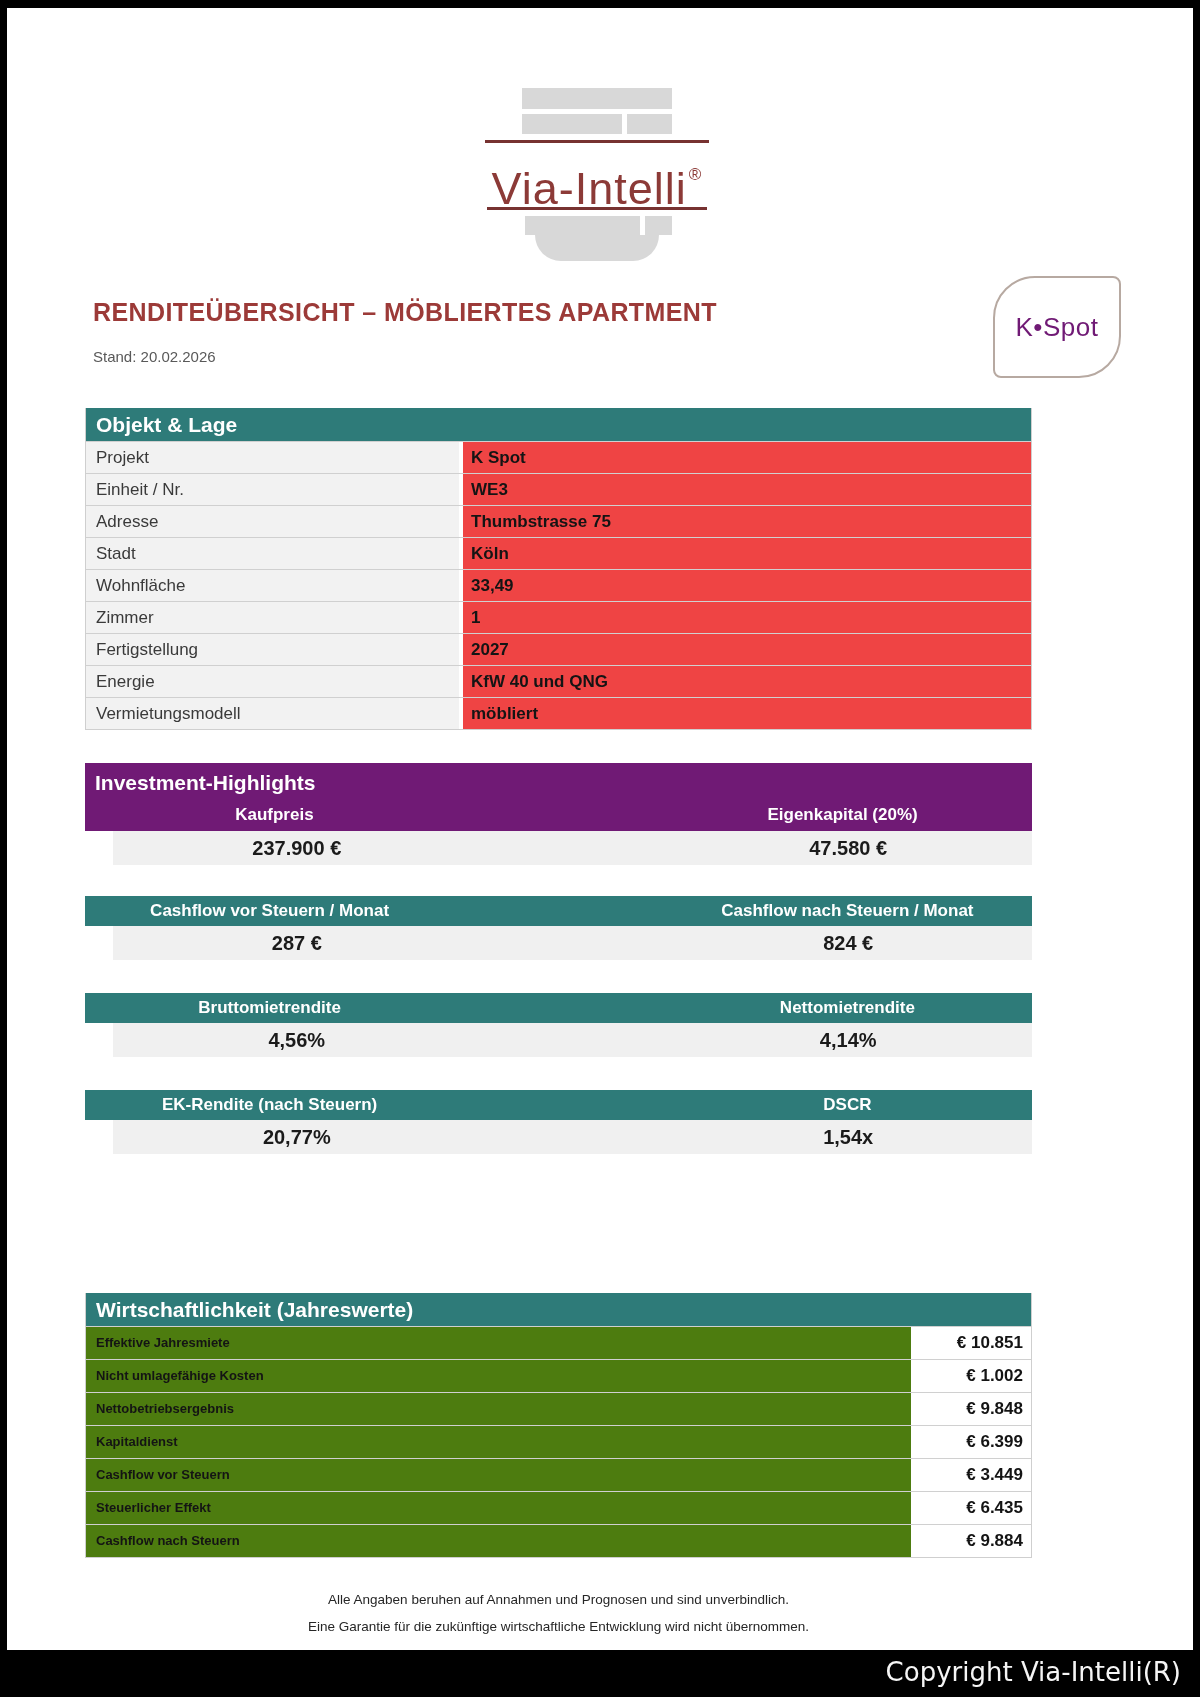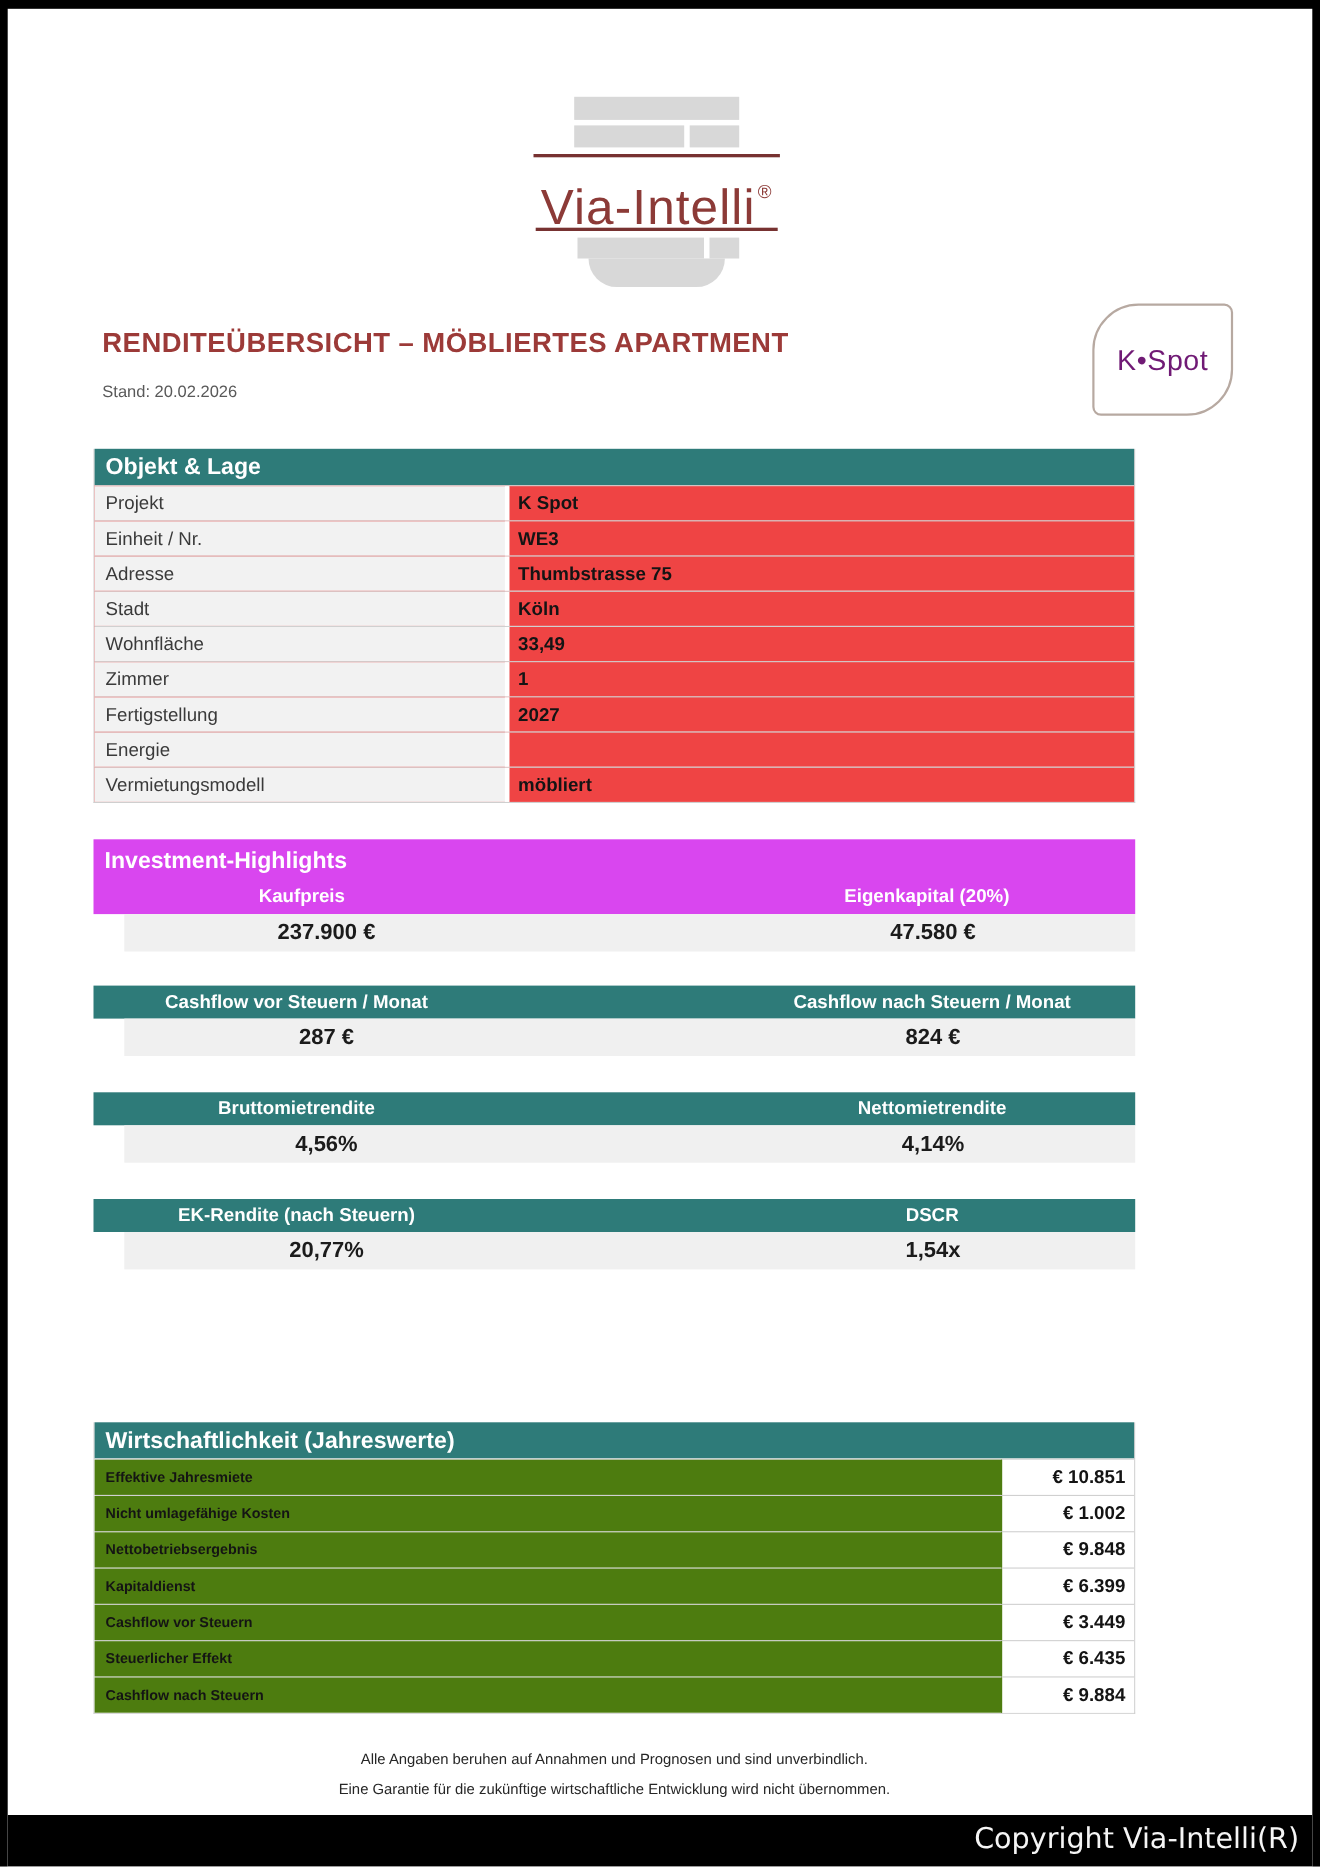--- a/index.html
+++ b/index.html
@@ -60,21 +60,21 @@
   .orow { display: flex; height: 32px; border-top: 1px solid #d0d0d0; background: #ef4444; }
   .orow:first-of-type { border-top: none; }
   .olabel {
     width: 377px; background: #f2f2f2; border-right: 4px solid #ffffff;
     font-size: 17px; color: #3a3a3a; padding-left: 10px; line-height: 31px;
   }
   .ovalue { flex: 1; font-size: 17px; font-weight: 700; color: #141414; padding-left: 8px; line-height: 31px; }
 
   
   #highlights { top: 755px; }
-  .hl-teal { background: #d946ef; color: #fff; padding-top: 2px; }
+  .hl-teal { background: #701a75; color: #fff; padding-top: 2px; }
   .hl-title { font-weight: 700; font-size: 21px; line-height: 36px; padding-left: 10px; }
   .pair-row { display: flex; }
   .pair-row .cell { width: 40%; text-align: center; }
   .pair-row .spacer { width: 20%; }
   .lbl-row .cell { color: #fff; font-weight: 700; font-size: 17px; line-height: 28px; }
   .hl-teal .lbl-row { padding-bottom: 2px; }
   .val-row { background: #f0f0f0; margin-left: 28px; }
   .val-row .cell { font-weight: 700; font-size: 20px; color: #1b1b1b; line-height: 34px; }
   .band .lbl-row { background: #2e7b79; gap: 12px; }
   .band .lbl-row .cell { line-height: 30px; }
@@ -145,20 +145,21 @@
     <div class="orow">
       <div class="olabel">Zimmer</div>
       <div class="ovalue">1</div>
     </div>
     <div class="orow">
       <div class="olabel">Fertigstellung</div>
       <div class="ovalue">2027</div>
     </div>
     <div class="orow">
       <div class="olabel">Energie</div>
+      <div class="ovalue">KfW 40 und QNG</div>
     </div>
     <div class="orow">
       <div class="olabel">Vermietungsmodell</div>
       <div class="ovalue">möbliert</div>
     </div>
   </div>
 
   <div class="section" id="highlights">
     <div class="hl-teal">
       <div class="hl-title">Investment-Highlights</div>

